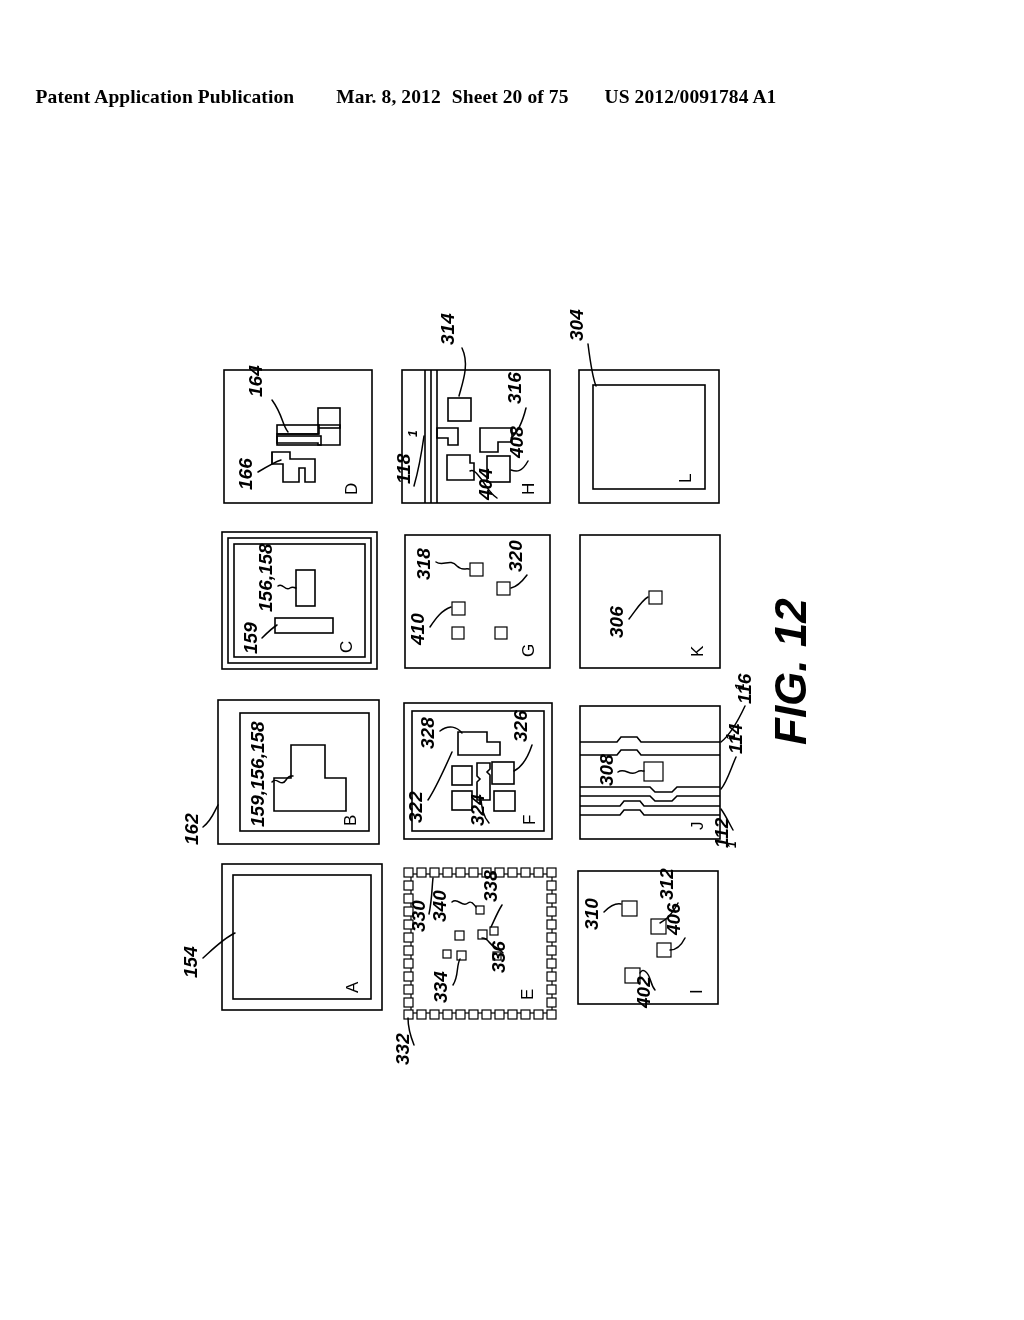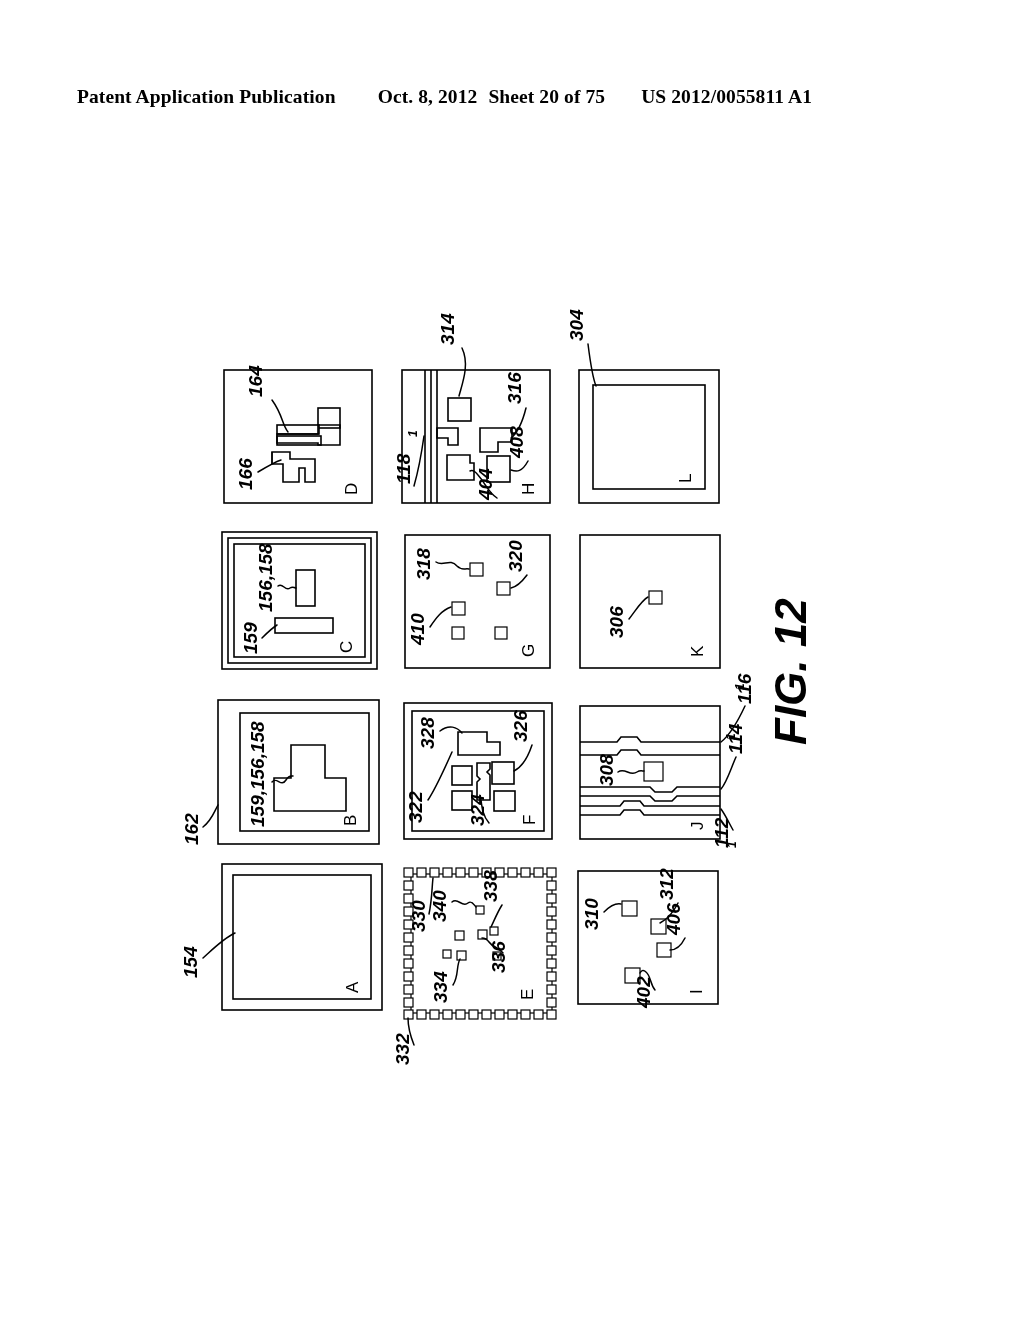--- a/index.html
+++ b/index.html
@@ -18,21 +18,21 @@
 
   
   #header {
     position: absolute;
     top: 86px;
     left: 0;
     width: 812px;
     height: 30px;
     display: flex;
     align-items: baseline;
-    justify-content: flex-end;
+    justify-content: center;
     white-space: nowrap;
   }
   #header span {
     font-family: "Liberation Serif", "DejaVu Serif", serif;
     font-weight: bold;
     font-size: 19.5px;
     letter-spacing: 0.1px;
     color: #000;
   }
   .hdr-gap-a { display: inline-block; width: 42px; }
@@ -81,25 +81,25 @@
   .bx   { fill: #fff; stroke: #000; stroke-width: 1.6; }
   .bx-t { fill: #fff; stroke: #000; stroke-width: 1.2; }
   .lead { fill: none; stroke: #000; stroke-width: 1.5; stroke-linecap: round; }
 </style>
 </head>
 <body>
 
 <div id="header">
   <span>Patent Application Publication</span>
   <span class="hdr-gap-a"></span>
-  <span>Oct. 8, 2012</span>
+  <span>Mar. 8, 2012</span>
   <span class="hdr-gap-b"></span>
   <span>Sheet 20 of 75</span>
   <span class="hdr-gap-c"></span>
-  <span>US 2012/0055811 A1</span>
+  <span>US 2012/0091784 A1</span>
 </div>
 
 <div id="figure">
 <svg width="1024" height="1320" viewBox="0 0 1024 1320" xmlns="http://www.w3.org/2000/svg">
 
   <g>
     <rect class="bx" x="224" y="370" width="148" height="133"></rect>
 
     <rect class="bx" x="277" y="436" width="44" height="9"></rect>
     <rect class="bx" x="318" y="408" width="22" height="20"></rect>

